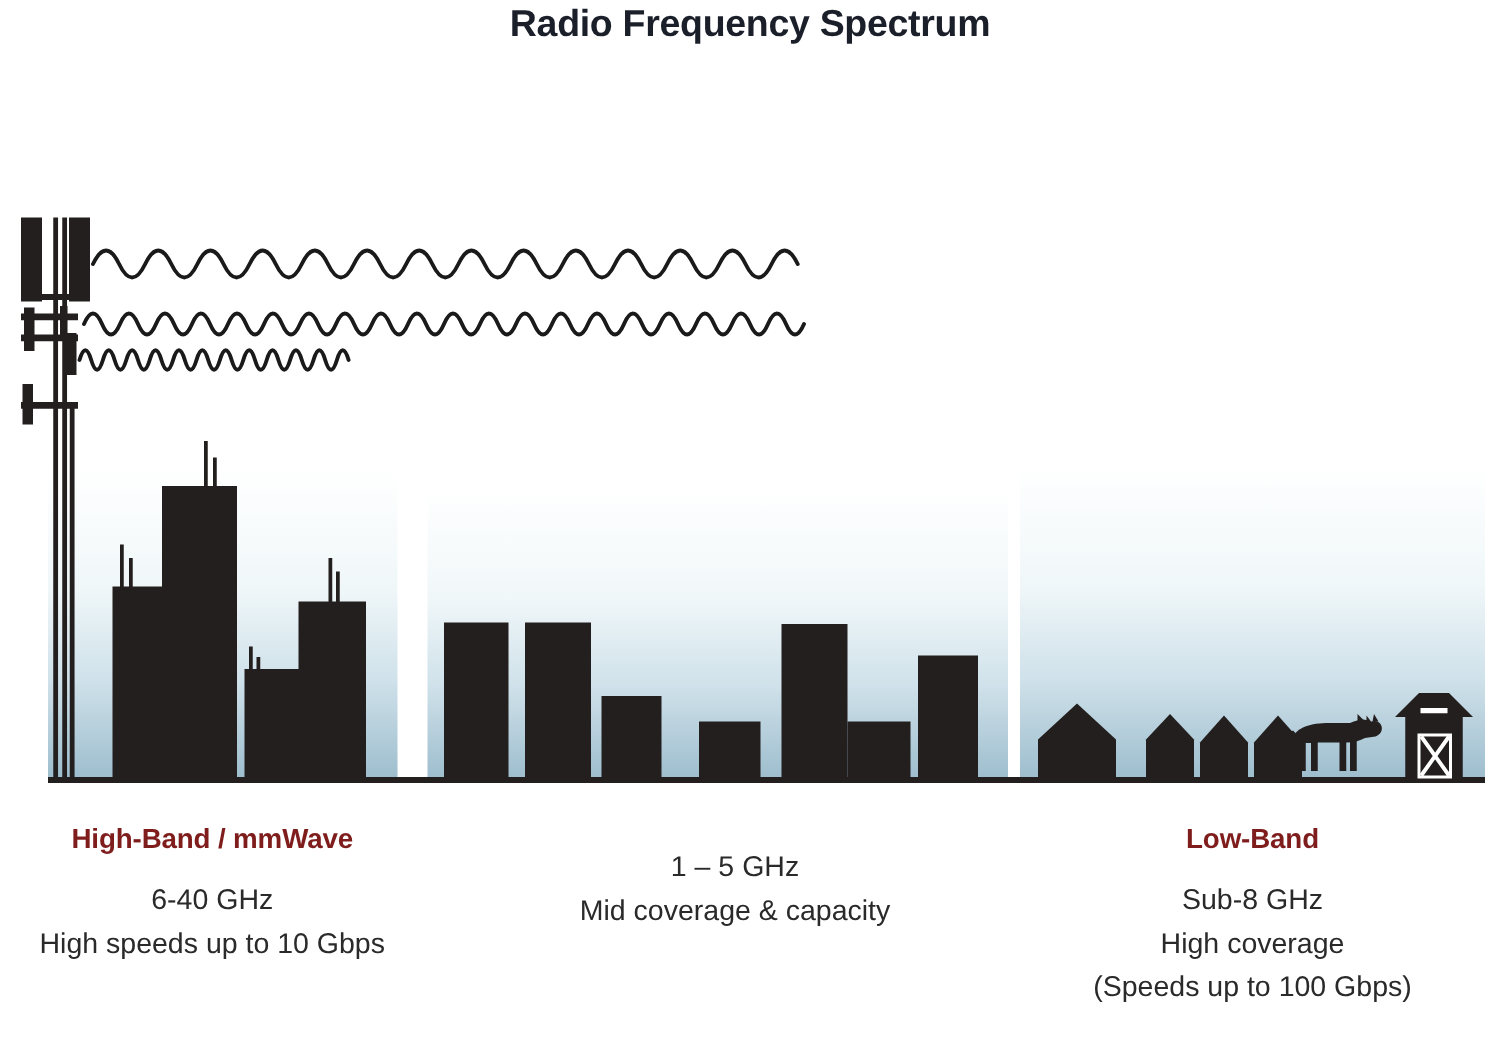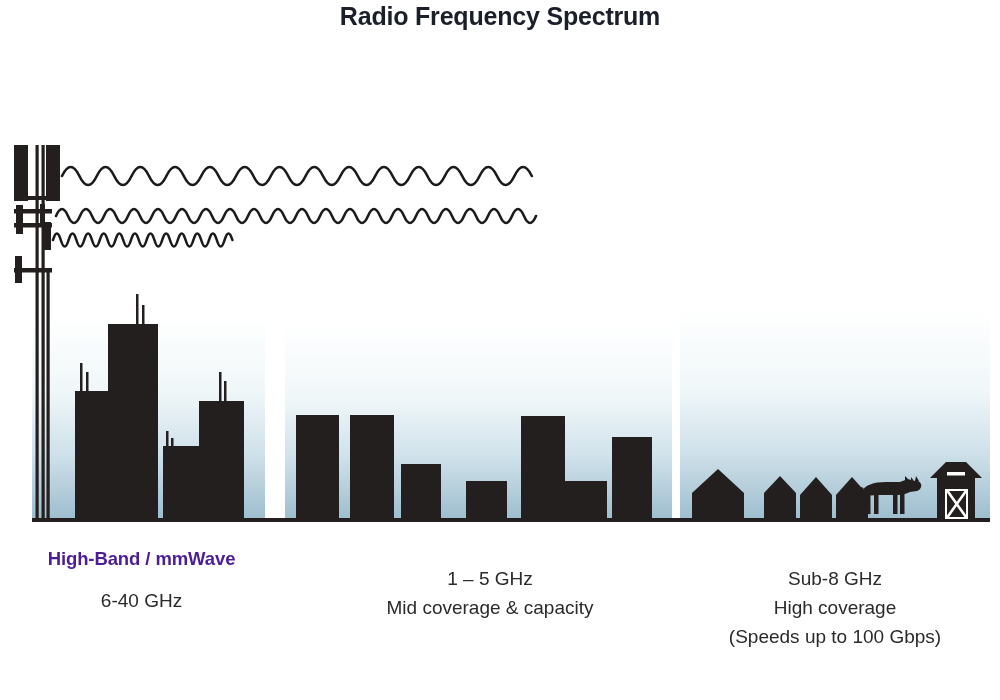--- a/index.html
+++ b/index.html
@@ -40,21 +40,21 @@
     width: 1000px;
     height: 700px;
   }
   .cap-block {
     position: absolute;
     text-align: center;
   }
   .cap-title {
     font-size: 18.5px;
     font-weight: bold;
-    color: #4c1d95;
+    color: #7f1d1d;
     letter-spacing: -0.1px;
     white-space: nowrap;
   }
   .cap-lines {
     margin-top: 17px;
     font-size: 19px;
     font-weight: normal;
     color: #2a2a2a;
     line-height: 1.52;
   }
@@ -199,31 +199,33 @@
       <rect x="14" y="268" width="38" height="4.5"></rect>
 
       <rect x="46.5" y="272" width="3.2" height="248"></rect>
     </g>
   </svg>
 
   <div class="cap-block" id="col-high">
     <div class="cap-title">High-Band / mmWave</div>
     <div class="cap-lines">
       <div>6-40 GHz</div>
+      <div>High speeds up to 10 Gbps</div>
     </div>
   </div>
 
   <div class="cap-block" id="col-mid">
     <div class="cap-lines">
       <div>1 – 5 GHz</div>
       <div>Mid coverage &amp; capacity</div>
     </div>
   </div>
 
   <div class="cap-block" id="col-low">
+    <div class="cap-title">Low-Band</div>
     <div class="cap-lines">
       <div>Sub-8 GHz</div>
       <div>High coverage</div>
       <div>(Speeds up to 100 Gbps)</div>
     </div>
   </div>
 
 </div>
 
 </body></html>

